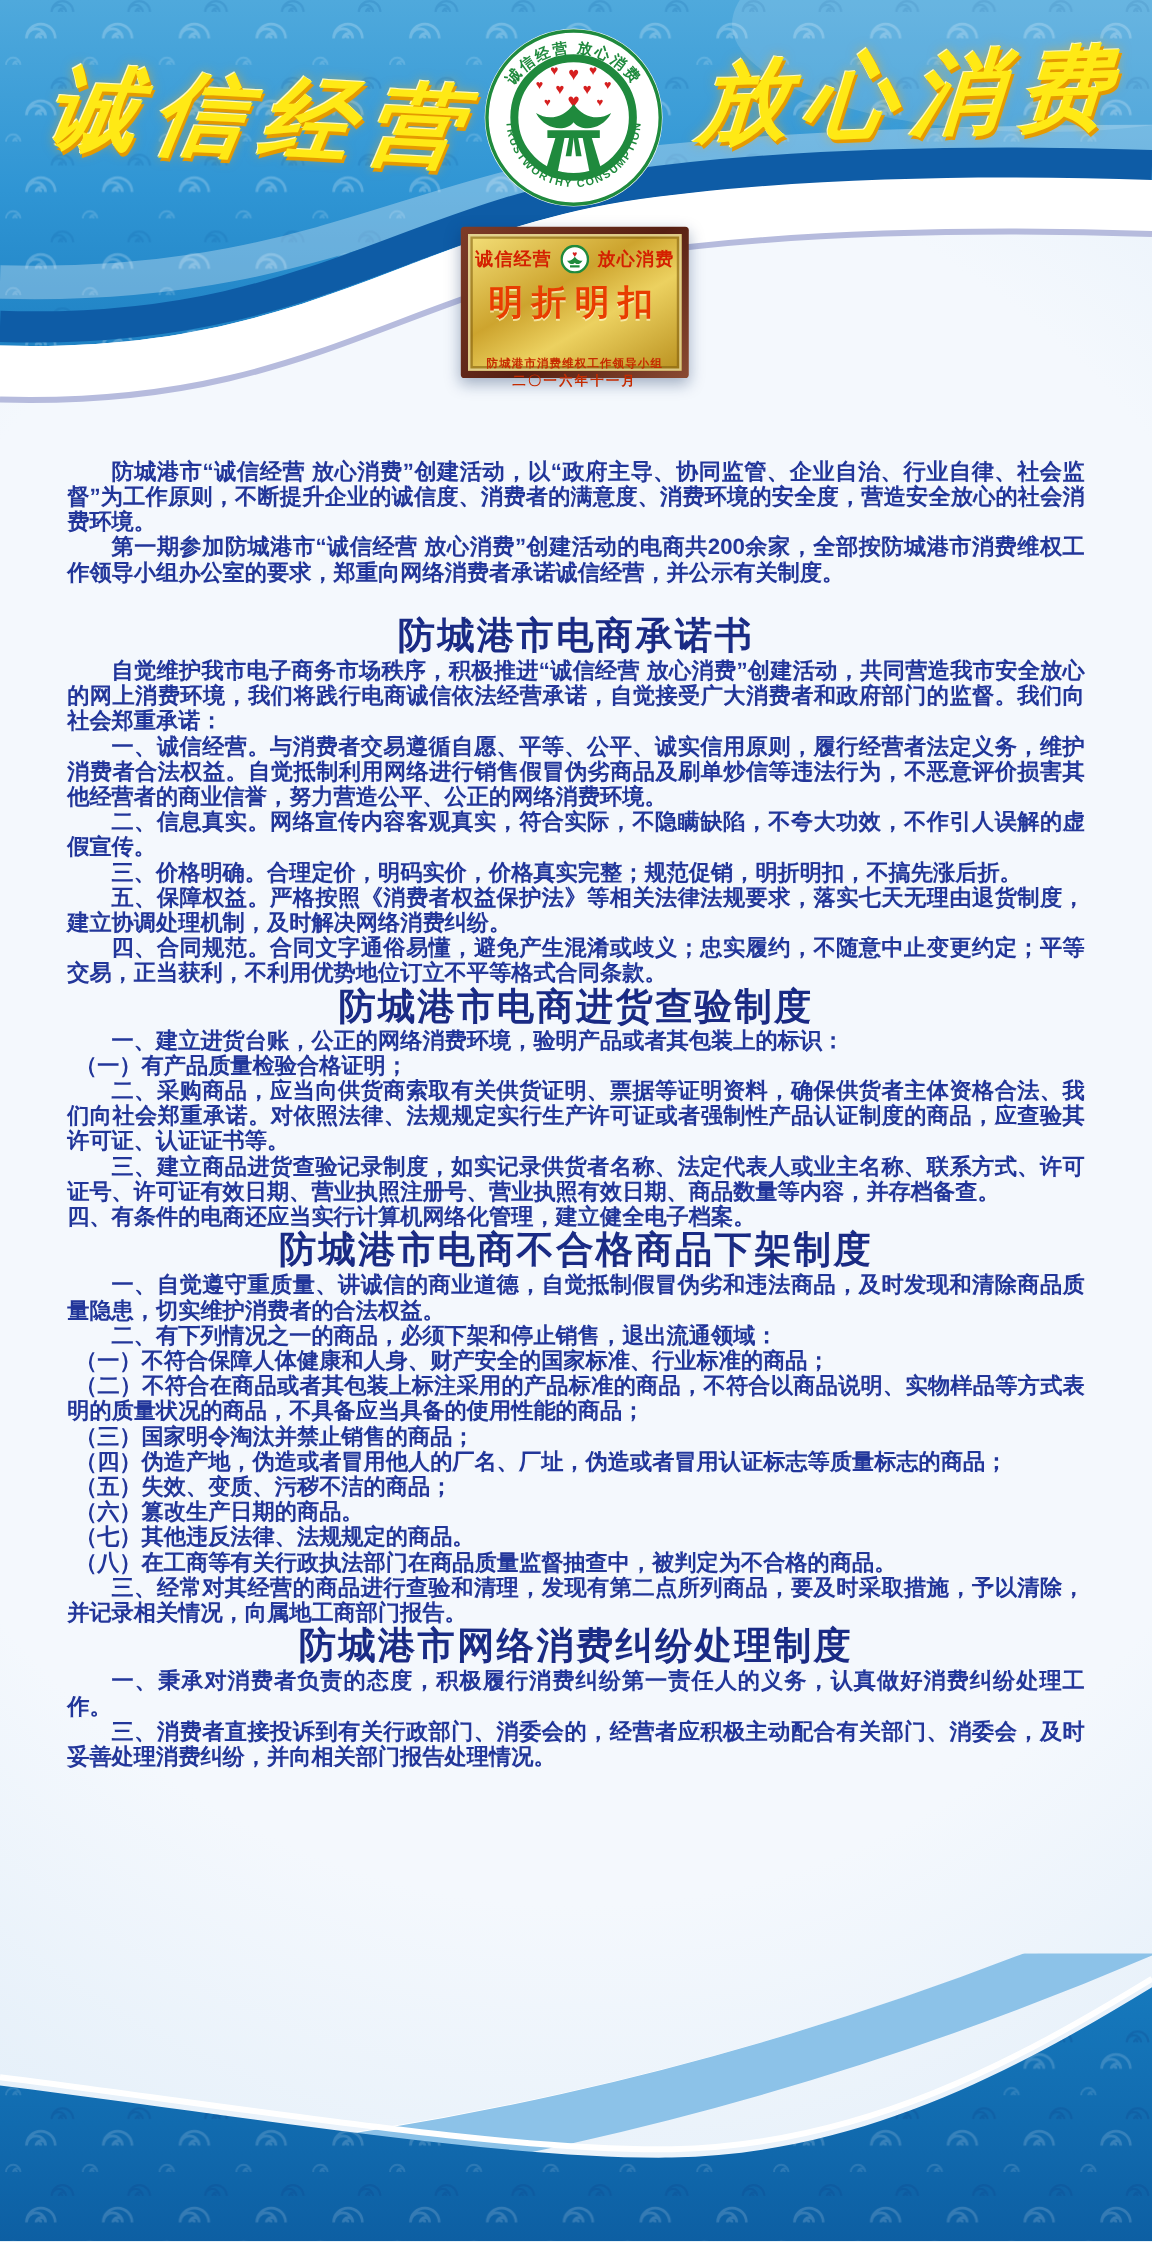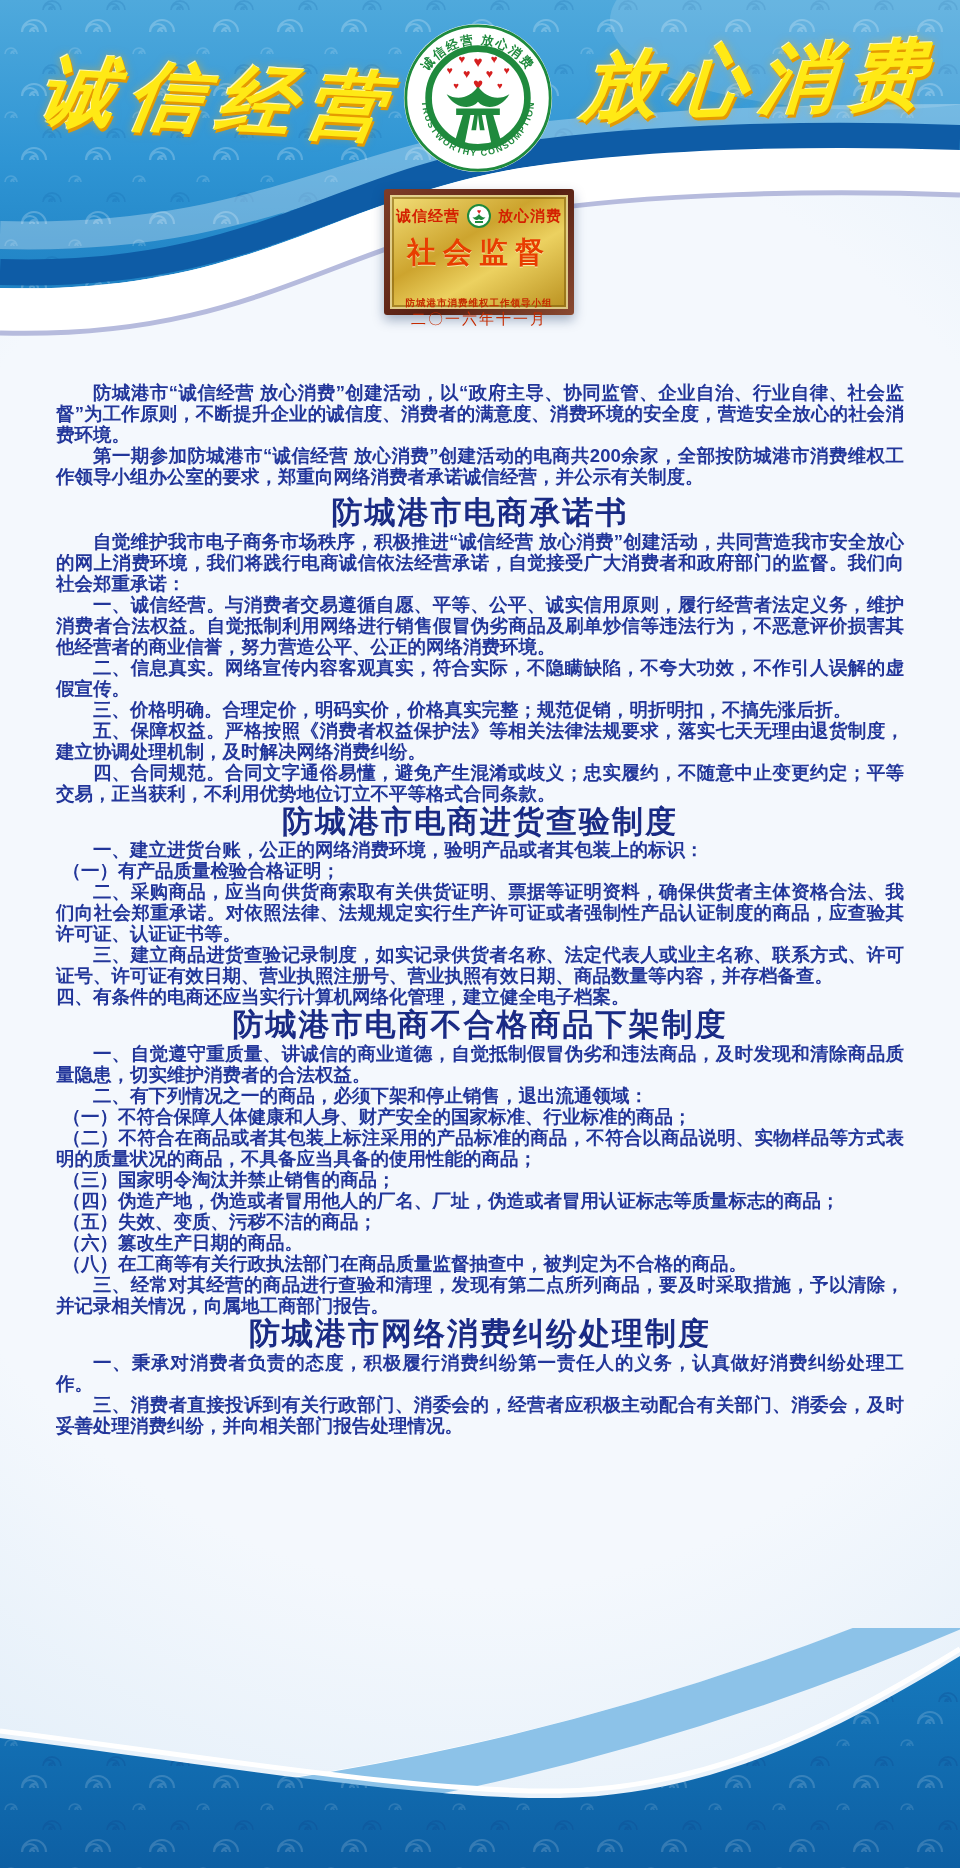--- a/index.html
+++ b/index.html
@@ -30,35 +30,35 @@
     width:100%;height:100%;box-sizing:border-box;text-align:center;
     background:linear-gradient(150deg,#f4e07a,#cda42e 40%,#ecd160 62%,#b9901f);
     box-shadow:inset 0 0 0 2px rgba(255,245,190,.65), inset 0 0 0 4px rgba(130,95,15,.6);
     padding-top:9px;
   }
   .plaque-row{display:flex;align-items:center;justify-content:center;gap:7px;}
   .plaque-slogan{font-size:15px;font-weight:bold;color:#d42000;letter-spacing:1px;white-space:nowrap;}
   .plaque-main{font-size:29px;font-weight:bold;color:#e83d00;letter-spacing:7px;margin-top:5px;
     text-shadow:0 1px 0 rgba(255,250,200,.7);white-space:nowrap;}
   .plaque-org{font-size:9.5px;color:#c52b00;margin-top:24px;letter-spacing:1px;font-weight:bold;}
-  .plaque-date{font-size:15px;color:#c52b00;letter-spacing:2px;font-weight:normal;}
+  .plaque-date{font-size:11px;color:#c52b00;letter-spacing:2px;font-weight:bold;}
   .content{
     position:absolute;left:56px;top:382px;width:848px;z-index:2;
     color:#22369a;font-size:18.5px;line-height:21px;font-weight:bold;
     text-align:justify;
   }
   .content p{margin:0;}
   .p{text-indent:2em;}
   .sub{text-indent:0.35em;}
   .flush{text-indent:0;}
   .sec-title{
     text-align:center;font-size:31px;line-height:1.15;font-weight:bold;color:#1a2b85;
     letter-spacing:2px;margin:33px 0 17px 0;text-indent:0;
   }
-  .sec-title.first{margin-top:8px;}
+  .sec-title.first{margin-top:25px;}
 </style>
 </head>
 <body>
 
 <div class="poster">
 
   <svg class="deco top-deco" width="960" height="360" viewBox="0 0 960 360">
     <defs>
       <linearGradient id="hgrad" x1="0" y1="0" x2="0" y2="1">
         <stop offset="0" stop-color="#4fa9dc"></stop>
@@ -125,21 +125,21 @@
     <div class="plaque-inner">
       <div class="plaque-row">
         <span class="plaque-slogan">诚信经营</span>
         <svg width="24" height="24" viewBox="0 0 24 24">
           <circle cx="12" cy="12" r="11" fill="#ffffff" stroke="#1f8a3d" stroke-width="2"></circle>
           <text x="12" y="10" font-size="7" fill="#d61f1f" text-anchor="middle">♥</text>
           <path d="M12,10 C10,13 7,14 5.5,13 C7,16 10.5,17 12,15 C13.5,17 17,16 18.5,13 C17,14 14,13 12,10 Z M8,17 h8 v2 h-8 z" fill="#1f8a3d"></path>
         </svg>
         <span class="plaque-slogan">放心消费</span>
       </div>
-      <div class="plaque-main">社会监督</div>
+      <div class="plaque-main">明折明扣</div>
       <div class="plaque-org">防城港市消费维权工作领导小组</div>
       <div class="plaque-date">二〇一六年十一月</div>
     </div>
   </div>
 
   <div class="content">
     <p class="p">防城港市“诚信经营 放心消费”创建活动，以“政府主导、协同监管、企业自治、行业自律、社会监督”为工作原则，不断提升企业的诚信度、消费者的满意度、消费环境的安全度，营造安全放心的社会消费环境。</p>
     <p class="p">第一期参加防城港市“诚信经营 放心消费”创建活动的电商共200余家，全部按防城港市消费维权工作领导小组办公室的要求，郑重向网络消费者承诺诚信经营，并公示有关制度。</p>
 
     <p class="sec-title first">防城港市电商承诺书</p>
@@ -159,20 +159,21 @@
 
     <p class="sec-title">防城港市电商不合格商品下架制度</p>
     <p class="p">一、自觉遵守重质量、讲诚信的商业道德，自觉抵制假冒伪劣和违法商品，及时发现和清除商品质量隐患，切实维护消费者的合法权益。</p>
     <p class="p">二、有下列情况之一的商品，必须下架和停止销售，退出流通领域：</p>
     <p class="sub">（一）不符合保障人体健康和人身、财产安全的国家标准、行业标准的商品；</p>
     <p class="sub">（二）不符合在商品或者其包装上标注采用的产品标准的商品，不符合以商品说明、实物样品等方式表明的质量状况的商品，不具备应当具备的使用性能的商品；</p>
     <p class="sub">（三）国家明令淘汰并禁止销售的商品；</p>
     <p class="sub">（四）伪造产地，伪造或者冒用他人的厂名、厂址，伪造或者冒用认证标志等质量标志的商品；</p>
     <p class="sub">（五）失效、变质、污秽不洁的商品；</p>
     <p class="sub">（六）篡改生产日期的商品。</p>
+    <p class="sub">（七）其他违反法律、法规规定的商品。</p>
     <p class="sub">（八）在工商等有关行政执法部门在商品质量监督抽查中，被判定为不合格的商品。</p>
     <p class="p">三、经常对其经营的商品进行查验和清理，发现有第二点所列商品，要及时采取措施，予以清除，并记录相关情况，向属地工商部门报告。</p>
 
     <p class="sec-title">防城港市网络消费纠纷处理制度</p>
     <p class="p">一、秉承对消费者负责的态度，积极履行消费纠纷第一责任人的义务，认真做好消费纠纷处理工作。</p>
     <p class="p">三、消费者直接投诉到有关行政部门、消委会的，经营者应积极主动配合有关部门、消委会，及时妥善处理消费纠纷，并向相关部门报告处理情况。</p>
   </div>
 
   <svg class="deco bottom-deco" width="960" height="240" viewBox="0 0 960 240">
     <defs>

